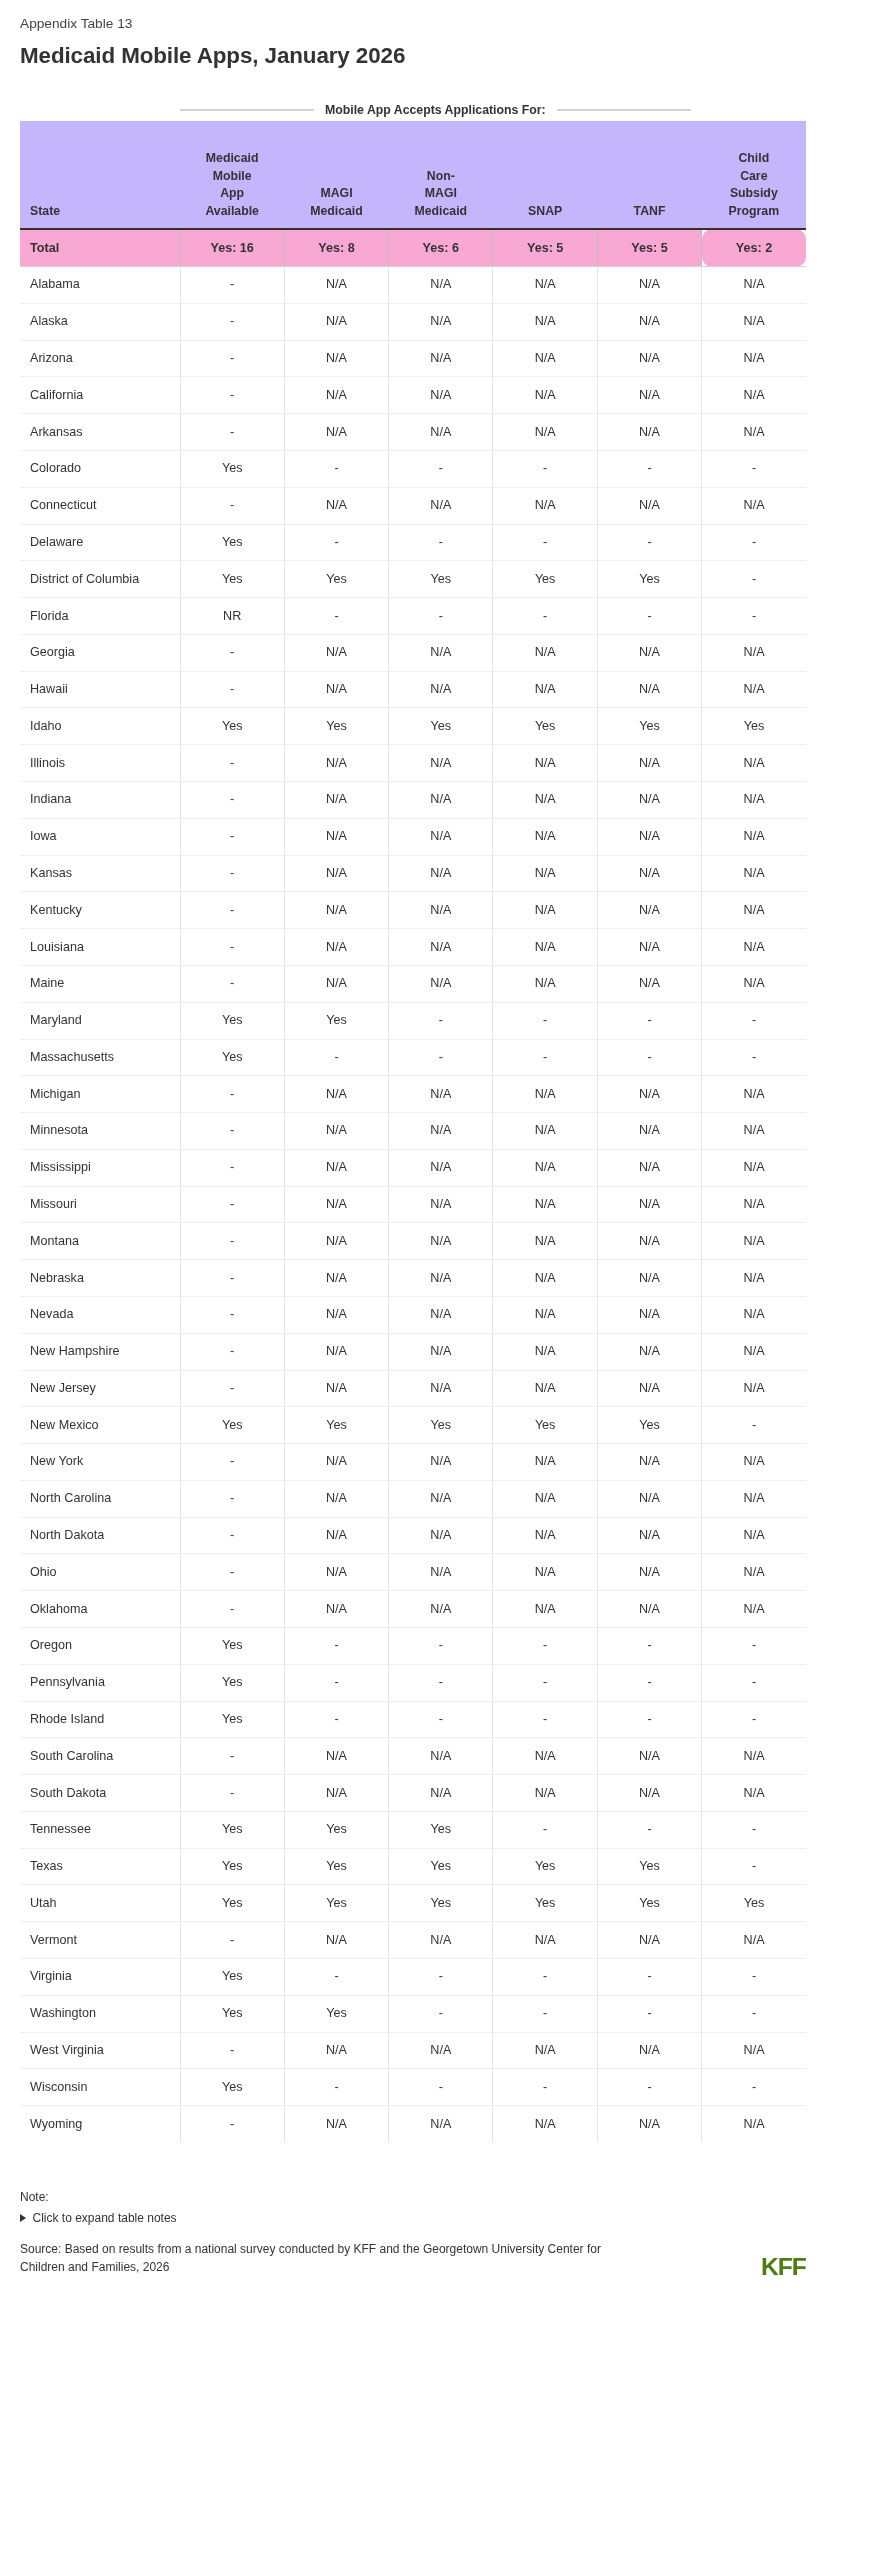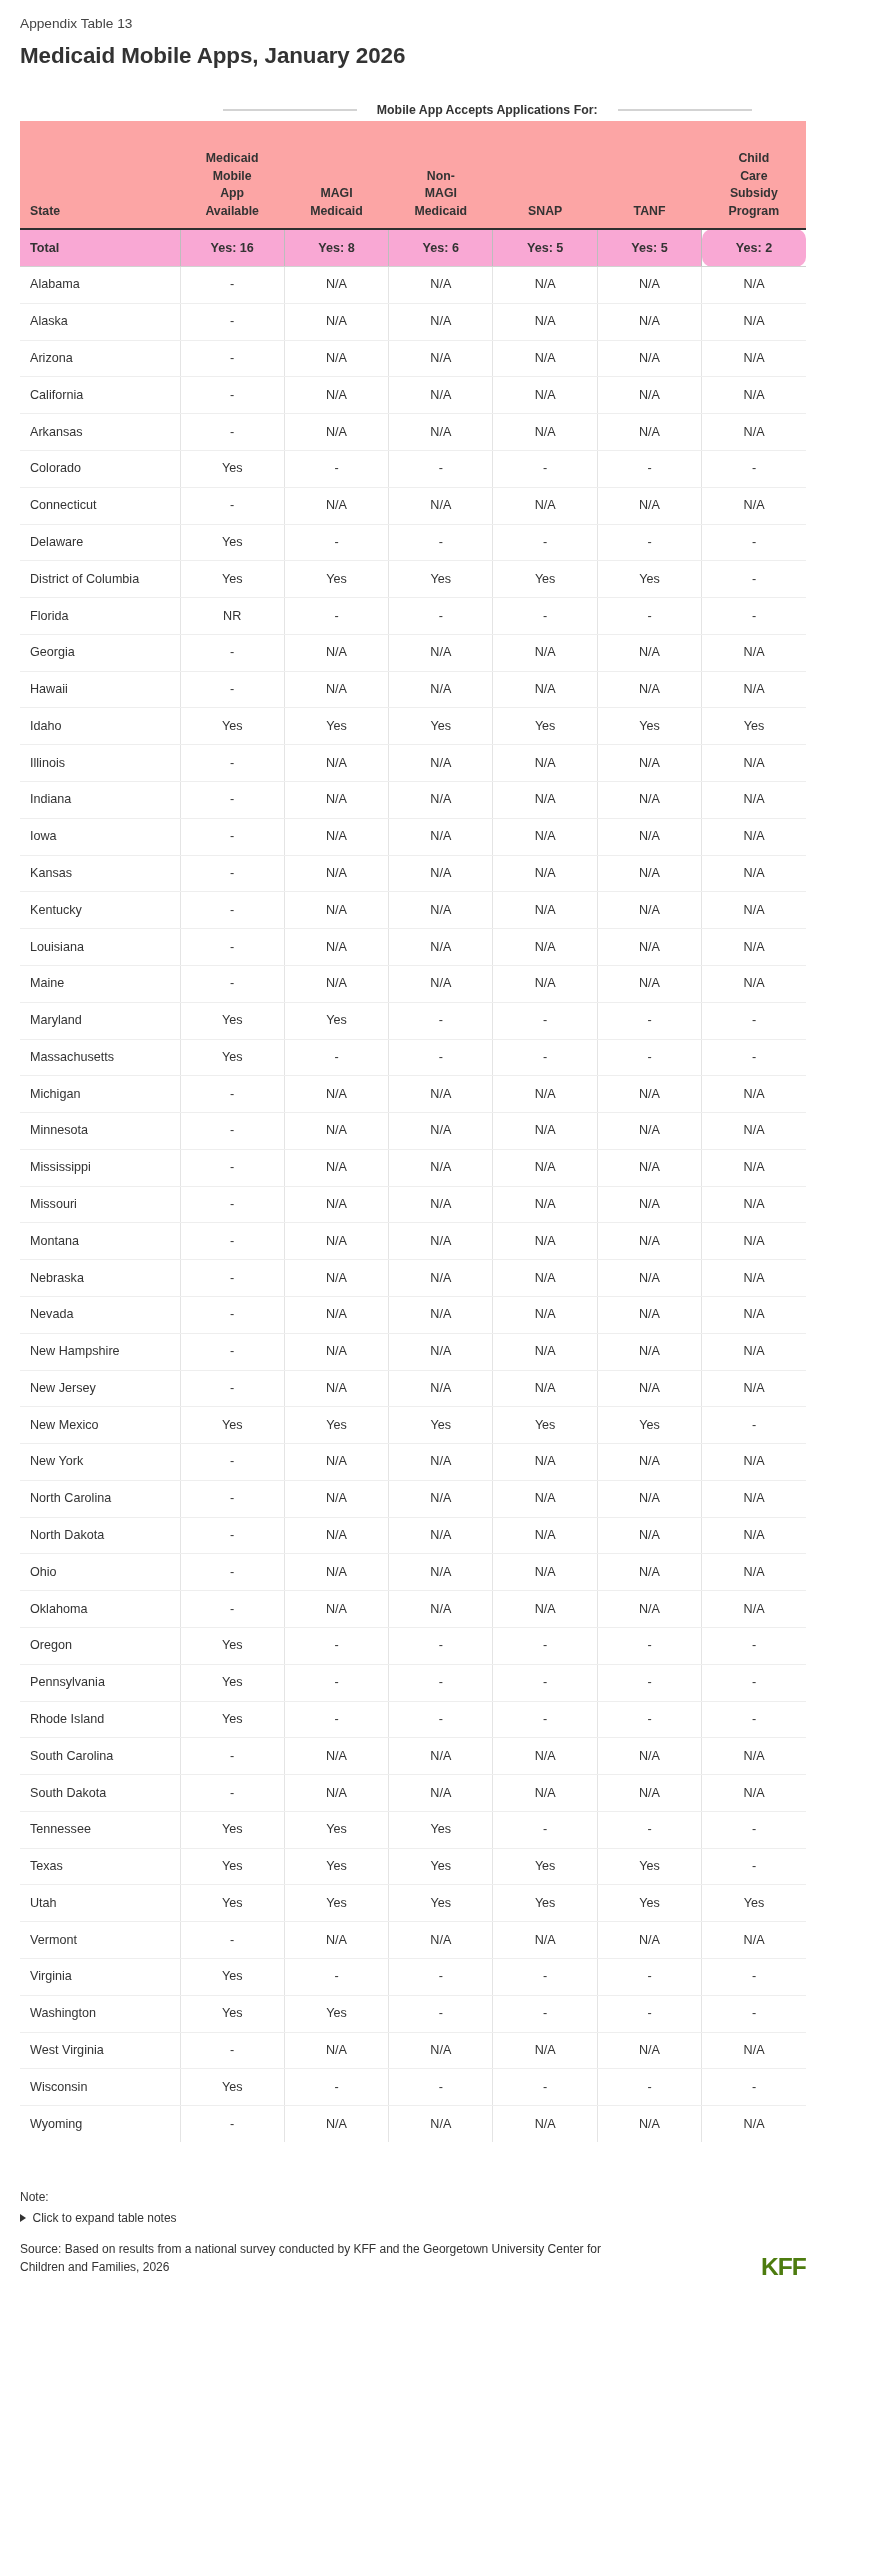--- a/index.html
+++ b/index.html
@@ -41,22 +41,21 @@
     display: flex;
     align-items: center;
     height: 22px;
     margin: 0 0 0 0;
   }
   .group-spacer { width: 160px; flex: 0 0 160px; }
   .group-band {
     flex: 1 1 auto;
     display: flex;
     align-items: center;
-    justify-content: center;
-    gap: 20px;
+    gap: 11px;
     padding-right: 11.6px;
   }
   .group-rule {
     flex: 1 1 auto;
     height: 2.2px;
     background: #d3d3d3;
     max-width: 134px;
   }
   .group-label {
     font-size: 12.3px;
@@ -74,21 +73,21 @@
   table.kff col.c-state { width: 160px; }
   table.kff col.c-d { width: auto; }
   thead th {
     vertical-align: bottom;
     font-weight: bold;
     font-size: 12.3px;
     color: #333333;
     line-height: 1.45;
     padding: 0 4.3px 7.2px 4.3px;
     border: 0;
-    background: #fca5a5;
+    background: #c4b5fd;
   }
   thead th.state-h {
     text-align: left;
     padding-left: 10px;
   }
   thead th.data-h {
     text-align: center;
   }
   thead tr.head-row th {
     border-bottom: 2.2px solid #2f2f2f;

